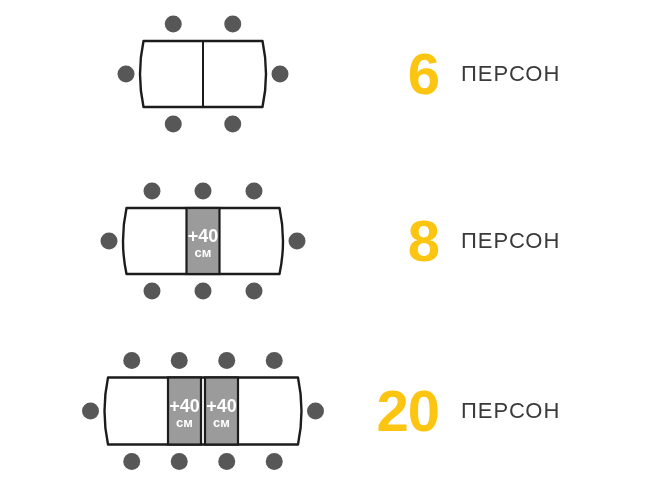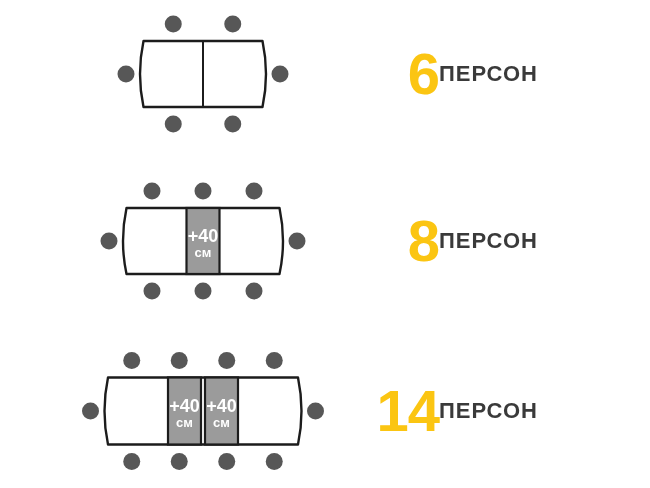--- a/index.html
+++ b/index.html
@@ -40,22 +40,23 @@
     justify-content: flex-end;
   }
   .num {
     font-size: 58px;
     font-weight: bold;
     line-height: 1;
     letter-spacing: -1px;
     color: var(--c-number, #FBC512);
   }
   .word {
+    margin-left: 22px;
     font-size: 22px;
-    font-weight: bold;
+    font-weight: normal;
     letter-spacing: 1px;
     color: var(--c-word, #3A3A3A);
     white-space: nowrap;
   }
 </style>
 </head>
 <body>
 
 <div class="stage">
 
@@ -116,19 +117,19 @@
         <circle cx="246.25" cy="14.5" r="8.5" fill="#575757"></circle>
         <circle cx="103.75" cy="115.5" r="8.5" fill="#575757"></circle>
         <circle cx="151.25" cy="115.5" r="8.5" fill="#575757"></circle>
         <circle cx="198.75" cy="115.5" r="8.5" fill="#575757"></circle>
         <circle cx="246.25" cy="115.5" r="8.5" fill="#575757"></circle>
         <circle cx="62.5" cy="65" r="8.5" fill="#575757"></circle>
         <circle cx="287.5" cy="65" r="8.5" fill="#575757"></circle>
       </svg>
     <div class="label-group">
       <div class="num-box">
-        <span class="num">14</span>
+        <span class="num">20</span>
       </div>
       <span class="word">ПЕРСОН</span>
     </div>
   </section>
 
 </div>
 
 </body></html>

